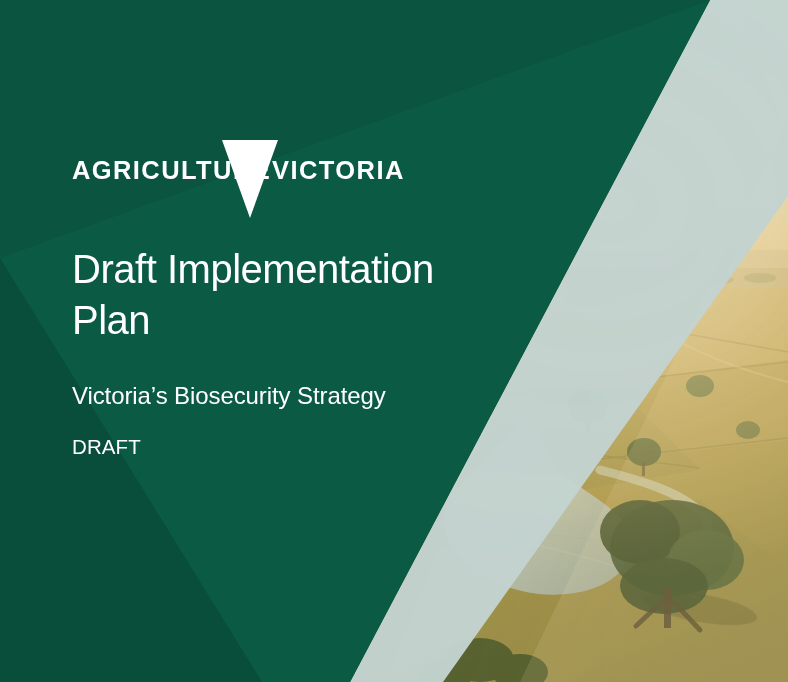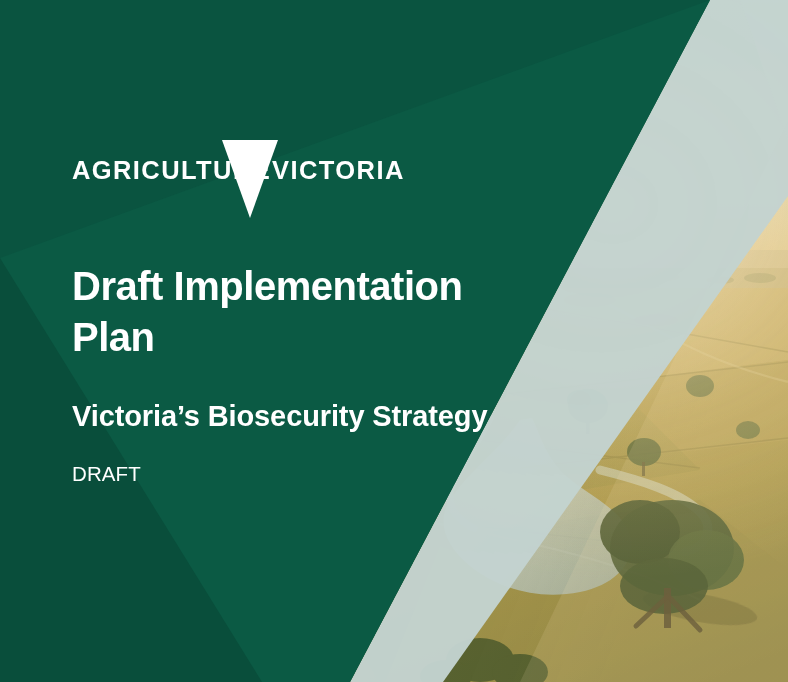--- a/index.html
+++ b/index.html
@@ -121,32 +121,32 @@
     width: 0;
     height: 0;
     border-left: 28px solid transparent;
     border-right: 28px solid transparent;
     border-top: 78px solid #ffffff;
     z-index: 1;
   }
 
   
   .title {
-    margin-top: 37px;
+    margin-top: 20px;
     font-size: 40px;
     line-height: 1.27;
-    font-weight: 700;
+    font-weight: 400;
     color: #ffffff;
     letter-spacing: -0.012em;
     max-width: 430px;
   }
   .subtitle {
     margin-top: 36px;
-    font-size: 29px;
-    font-weight: 700;
+    font-size: 24px;
+    font-weight: 400;
     color: #ffffff;
     letter-spacing: -0.004em;
     line-height: 1.2;
   }
   .meta {
     font-size: 20.5px;
     font-weight: 400;
     color: #ffffff;
     line-height: 1.62;
     letter-spacing: 0.004em;

